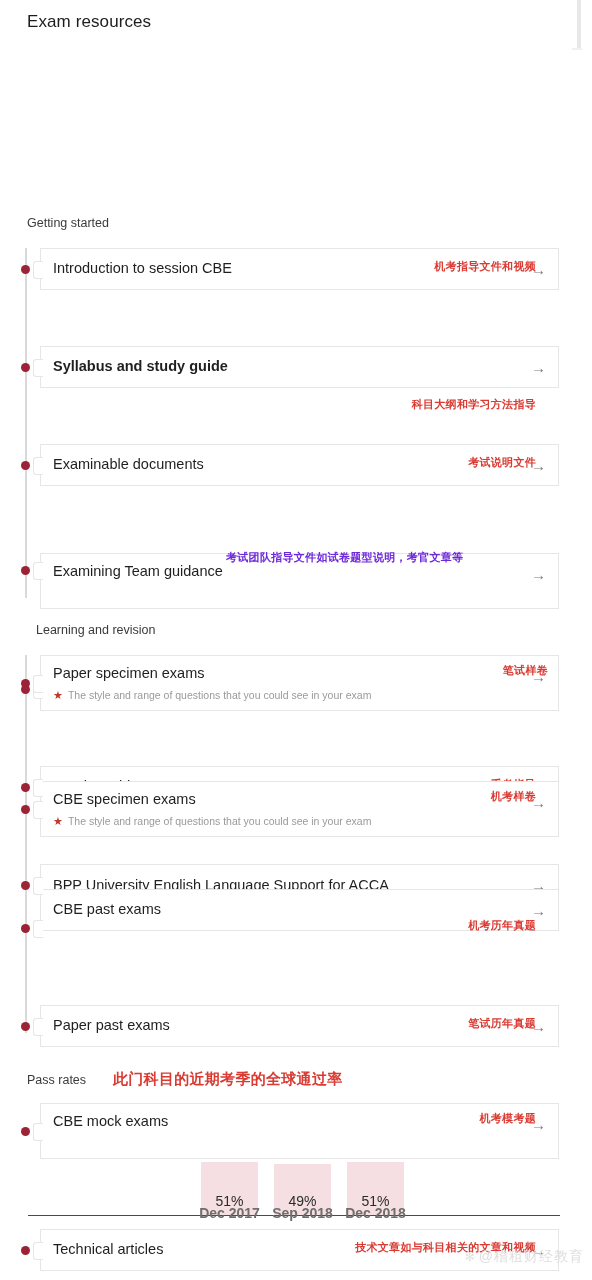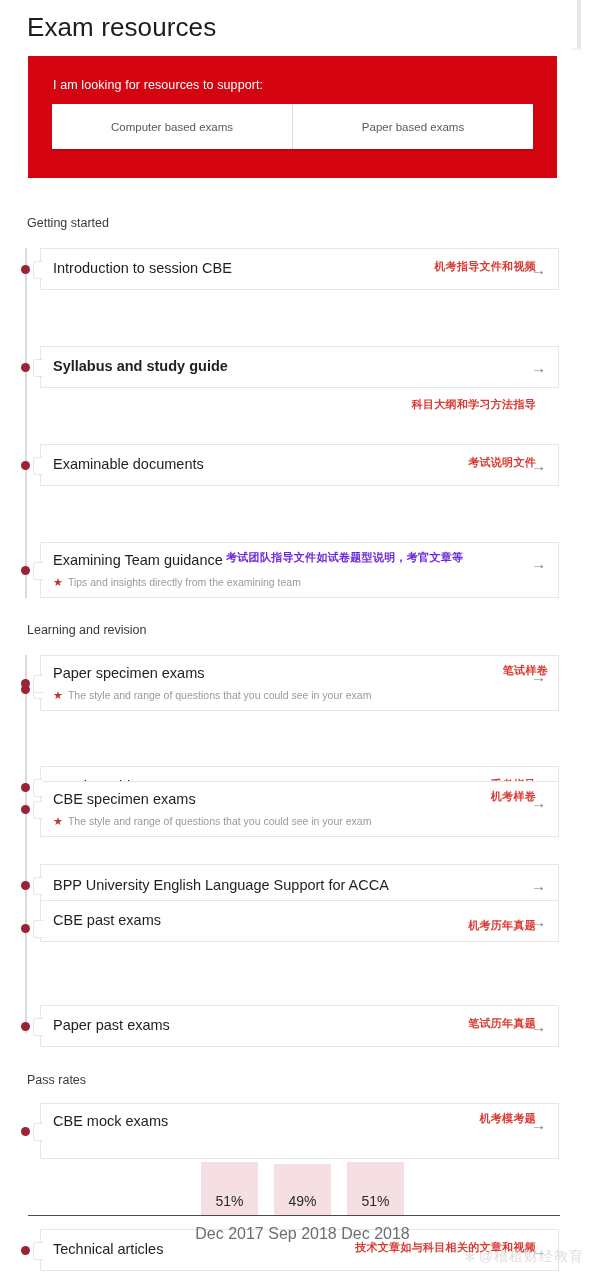--- a/index.html
+++ b/index.html
@@ -40,21 +40,21 @@
     width: 10px;
     height: 2px;
     background: #f1f1f1;
   }
 
   
   .page-title {
     position: absolute;
     left: 27px;
     top: 12px;
-    font-size: 26px;
+    font-size: 17px;
     font-weight: 400;
     color: #1d1d1d;
     letter-spacing: .1px;
   }
 
   
   .banner {
     position: absolute;
     left: 28px;
     top: 56px;
@@ -96,21 +96,21 @@
   }
 
   
   .section-label {
     position: absolute;
     left: 27px;
     font-size: 12.5px;
     color: #3a3a3a;
   }
   #sec-getting { top: 216px; }
-  #sec-learning { top: 623px; }
+  #sec-learning { top: 623px; margin-left: 9px; }
 
   
   .timeline {
     position: absolute;
     left: 0;
     width: 592px;
   }
   #tl-getting { top: 248px; }
   #tl-learning { top: 655px; }
 
@@ -261,26 +261,27 @@
     position: absolute;
     bottom: 6px;
     left: 0;
     width: 69px;
     text-align: center;
     font-size: 14px;
     color: #2b2b2b;
   }
   .bar-label {
     position: absolute;
-    top: 95px;
+    top: 75px;
     left: 0;
     width: 69px;
     text-align: center;
-    font-size: 16px;
+    font-size: 14px;
     color: #6e6e6e;
+    font-weight: bold;
   }
 
   
   .watermark {
     position: absolute;
     right: 8px;
     top: 1248px;
     font-size: 14px;
     color: #dedede;
     letter-spacing: 1px;
@@ -297,27 +298,20 @@
 </head>
 <body>
 
 <div class="page">
 
   <div class="scroll-sliver"></div>
   <div class="scroll-edge"></div>
 
   <div class="page-title">Exam resources</div>
 
-  <div class="banner">
-    <div class="banner-label">I am looking for resources to support:</div>
-    <div class="banner-tabs">
-      <div class="banner-tab">Computer based exams</div>
-      <div class="banner-tab">Paper based exams</div>
-    </div>
-  </div>
 
   <div class="section-label" id="sec-getting">Getting started</div>
   <div class="section-label" id="sec-learning">Learning and revision</div>
 
   <div class="timeline" id="tl-getting" style="height: 357px;">
       <div class="tl-line" style="height: 350px;"></div>
       <div class="card-row" style="height: 42px;">
         <div class="dot" style="top: 17px;"></div>
         <div class="notch" style="top: 13px;"></div>
         <div class="card" style="top: 0px; height: 42px;">
@@ -346,24 +340,23 @@
           <div class="card-inner">
             <div class="card-title" style="top: 11px;">Examinable documents</div>
             <div class="arrow" style="top: 13px;">→</div>
           </div>
         </div>
         <div class="cn-note" style="right: 56px; top: 109px;">考试说明文件</div>
       </div>
       <div class="card-row" style="height: 56px;">
         <div class="dot" style="top: 171px;"></div>
         <div class="notch" style="top: 167px;"></div>
-        <div class="card" style="top: 147px; height: 56px;">
+        <div class="card" style="top: 158px; height: 56px;">
           <div class="card-inner">
             <div class="card-title" style="top: 9px;">Examining Team guidance</div>
-            <div class="sub" style="top: 33px;"><span class="star">★</span><span>Tips and insights directly from the examining team</span></div>
             <div class="arrow" style="top: 13px;">→</div>
           </div>
         </div>
         <div class="cn-note overflow" style="left: 226px; top: 155px;">考试团队指导文件如试卷题型说明，考官文章等</div>
       </div>
       <div class="card-row" style="height: 42px;">
         <div class="dot" style="top: 227px;"></div>
         <div class="notch" style="top: 223px;"></div>
         <div class="card" style="top: 210px; height: 42px;">
           <div class="card-inner">
@@ -417,21 +410,21 @@
             <div class="card-title" style="top: 9px;">CBE specimen exams</div>
             <div class="sub" style="top: 33px;"><span class="star">★</span><span>The style and range of questions that you could see in your exam</span></div>
             <div class="arrow" style="top: 13px;">→</div>
           </div>
         </div>
         <div class="cn-note" style="right: 56px; top: 71px;">机考样卷</div>
       </div>
       <div class="card-row" style="height: 42px;">
         <div class="dot" style="top: 143px;"></div>
         <div class="notch" style="top: 139px;"></div>
-        <div class="card" style="top: 119px; height: 42px; text-decoration: underline;">
+        <div class="card" style="top: 108px; height: 42px; text-decoration: underline;">
           <div class="card-inner">
             <div class="card-title" style="top: 11px;">CBE past exams</div>
             <div class="arrow" style="top: 13px;">→</div>
           </div>
         </div>
         <div class="cn-note" style="right: 56px; top: 137px;">机考历年真题</div>
       </div>
       <div class="card-row" style="height: 42px;">
         <div class="dot" style="top: 192px;"></div>
         <div class="notch" style="top: 188px;"></div>
@@ -462,20 +455,21 @@
             <div class="card-title" style="top: 11px;">Technical articles</div>
             <div class="arrow" style="top: 13px;">→</div>
           </div>
         </div>
         <div class="cn-note" style="right: 56px; top: 298px;">技术文章如与科目相关的文章和视频</div>
       </div>
       <div class="card-row" style="height: 42px;"></div>
     </div>
 
   <div class="pass-label">Pass rates</div>
+  <div class="pass-note">此门科目的近期考季的全球通过率</div>
 
   <div class="chart">
     <div class="axis"></div>
     <div class="bars" id="chart-bars">
         <div class="bar-wrap">
           <div class="bar" style="height: 53px; background: rgb(245, 223, 226);"></div>
           <div class="bar-value">51%</div>
           <div class="bar-label">Dec 2017</div>
         </div>
         <div class="bar-wrap">

